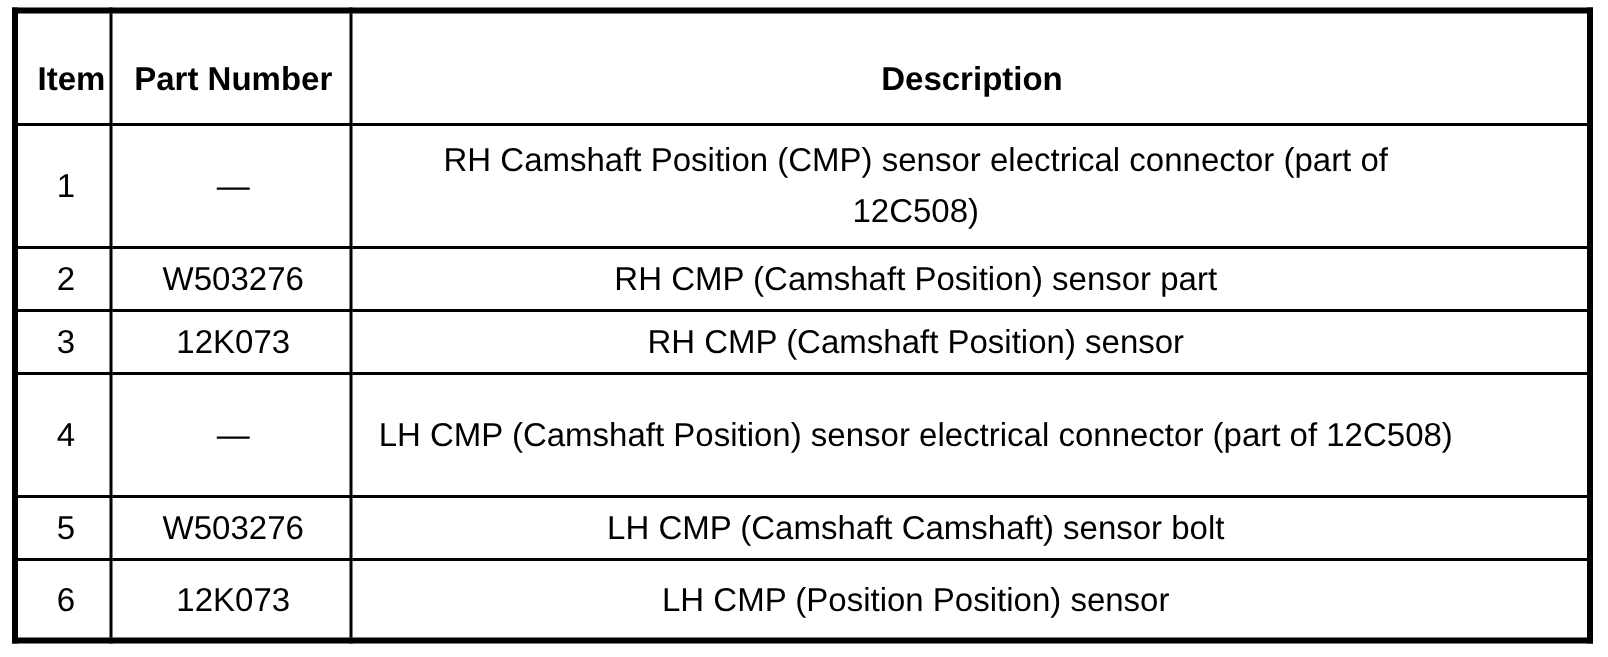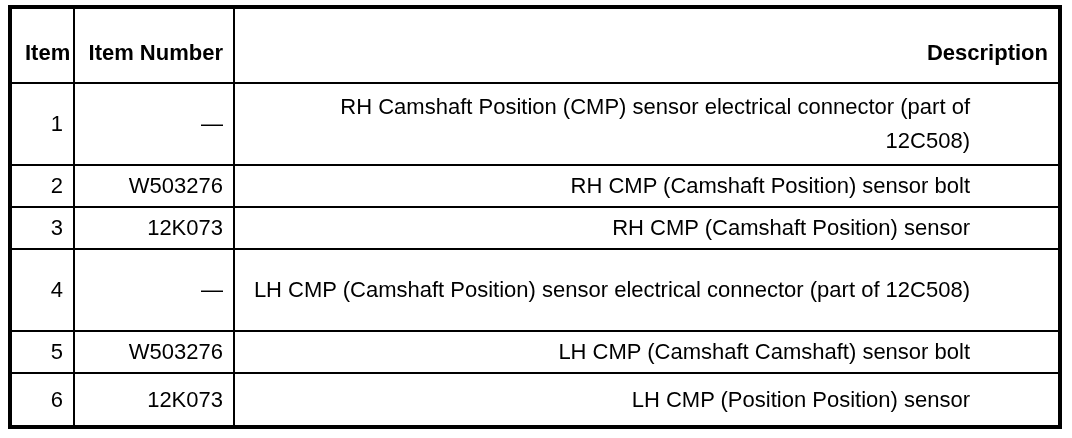--- a/index.html
+++ b/index.html
@@ -27,21 +27,21 @@
     border: 4px solid #000000;
     font-size: 22px;
     line-height: 34px;
   }
   col.c-item { width: 64px; }
   col.c-part { width: 160px; }
   col.c-desc { width: 826px; }
 
   th, td {
     border: 2px solid #000000;
-    text-align: right;
+    text-align: center;
     font-weight: normal;
     overflow: hidden;
   }
   thead tr { height: 76px; }
   thead th {
     vertical-align: bottom;
     font-weight: bold;
     padding: 6px 10px 12px 13px;
   }
   tbody td {
@@ -63,34 +63,34 @@
 <div class="page">
   <table class="parts">
     <colgroup>
       <col class="c-item">
       <col class="c-part">
       <col class="c-desc">
     </colgroup>
     <thead>
       <tr>
         <th>Item</th>
-        <th>Item Number</th>
+        <th>Part Number</th>
         <th>Description</th>
       </tr>
     </thead>
     <tbody>
         <tr>
           <td class="col-item">1</td>
           <td class="col-part-number">—</td>
           <td class="col-description">RH Camshaft Position (CMP) sensor electrical connector (part of 12C508)</td>
         </tr>
         <tr>
           <td class="col-item">2</td>
           <td class="col-part-number">W503276</td>
-          <td class="col-description">RH CMP (Camshaft Position) sensor bolt</td>
+          <td class="col-description">RH CMP (Camshaft Position) sensor part</td>
         </tr>
         <tr>
           <td class="col-item">3</td>
           <td class="col-part-number">12K073</td>
           <td class="col-description">RH CMP (Camshaft Position) sensor</td>
         </tr>
         <tr>
           <td class="col-item">4</td>
           <td class="col-part-number">—</td>
           <td class="col-description">LH CMP (Camshaft Position) sensor electrical connector (part of 12C508)</td>

